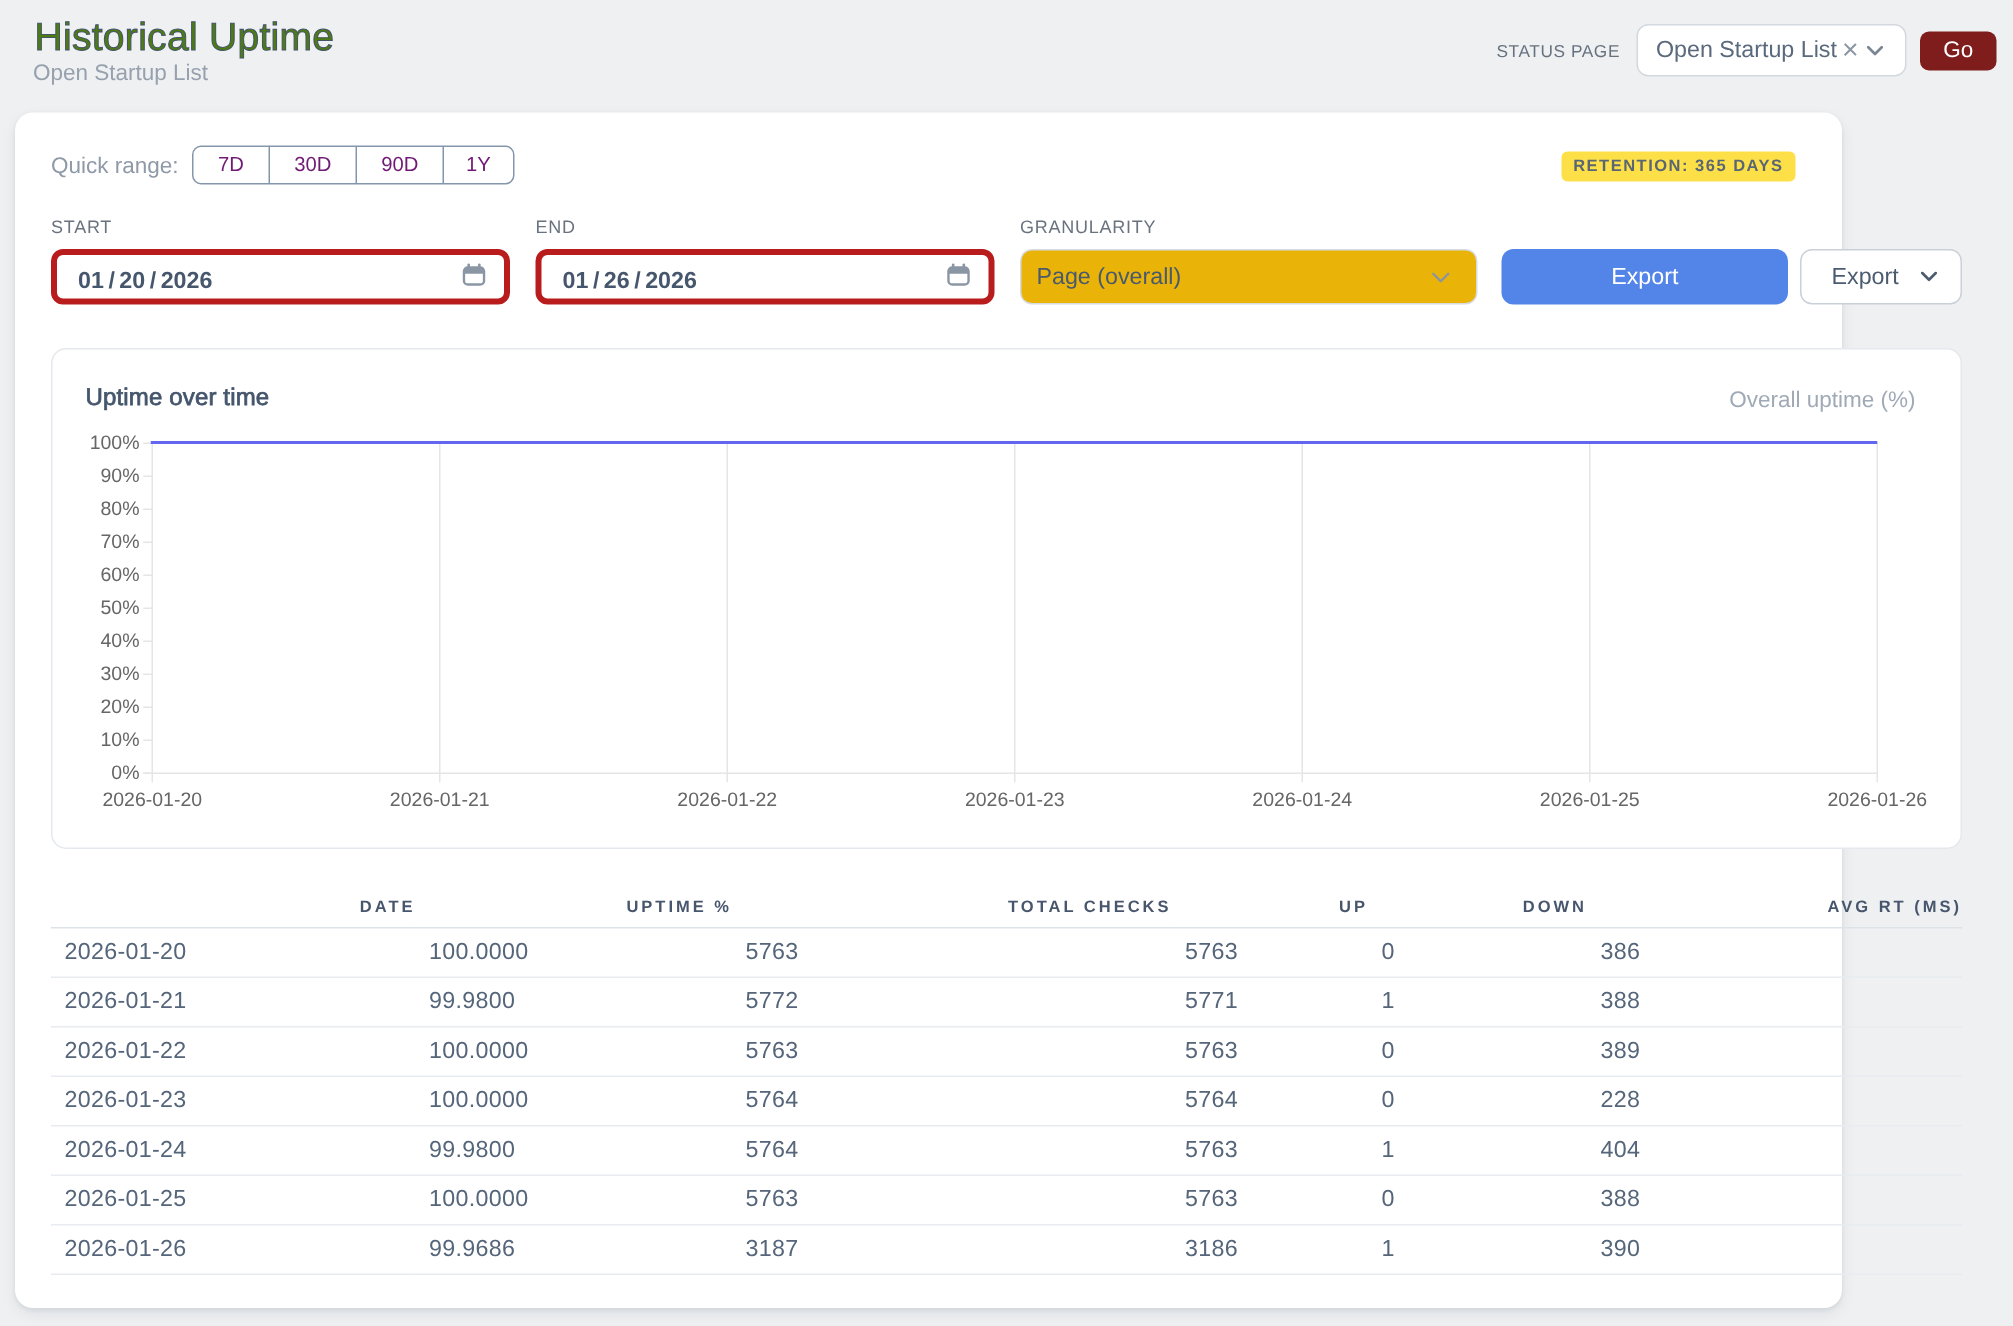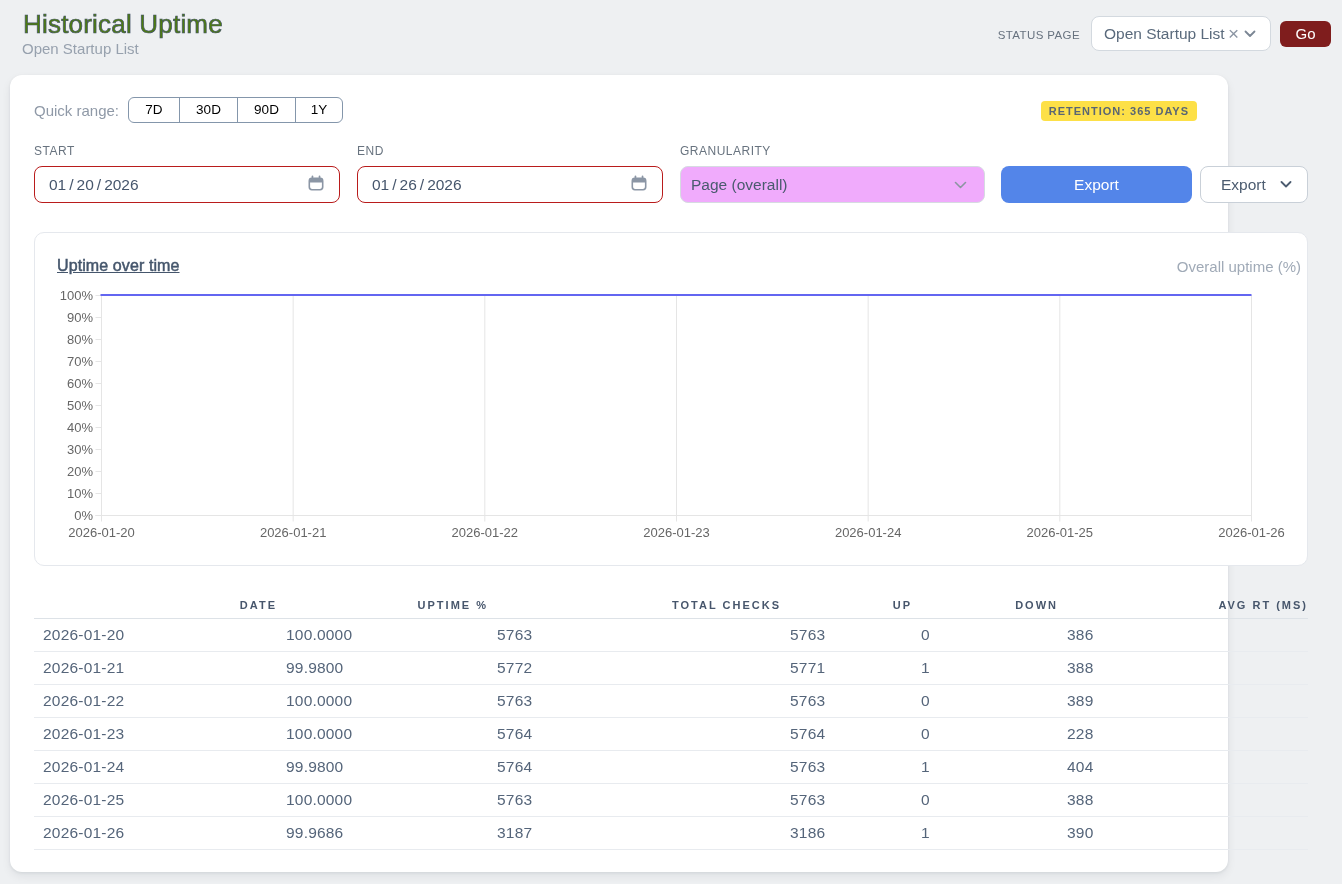--- a/index.html
+++ b/index.html
@@ -13,40 +13,40 @@
   .sp-select { position:absolute; left:1091px; top:16px; width:180px; height:35px; background:#fff; border:1px solid #d3d9df; border-radius:8px; }
   .sp-select .txt { position:absolute; left:12px; top:0; line-height:33px; font-size:15.5px; color:#5a6a7c; }
   .sp-select .x { position:absolute; left:136px; top:0; line-height:33px; font-size:19px; color:#8c96a4; }
   .sp-select svg { position:absolute; left:152px; top:13px; }
   .go-btn { position:absolute; left:1280px; top:21px; width:51px; height:26px; background:#7f1d1d; border-radius:6px; color:#fff; font-size:15px; text-align:center; line-height:26px; }
 
   .card { position:absolute; left:10px; top:75px; width:1218px; height:797px; background:#fff; border-radius:12px; box-shadow:0 1px 3px rgba(16,24,40,.07), 0 4px 10px rgba(16,24,40,.07); }
 
   .qr-label { position:absolute; left:24px; top:27px; font-size:15px; color:#8f99a7; }
   .qr-group { position:absolute; left:118px; top:22px; display:inline-flex; border:1px solid #8496ab; border-radius:6px; background:#fff; }
-  .qr-group span { display:block; height:24px; line-height:24px; text-align:center; font-size:13.5px; color:#000000; border-right:1px solid #8496ab; }
+  .qr-group span { display:block; height:24px; line-height:24px; text-align:center; font-size:13.5px; color:#701a75; border-right:1px solid #8496ab; }
   .qr-group span:last-child { border-right:none; }
   .badge { position:absolute; right:31px; top:26px; height:20px; line-height:20px; padding:0 8px; background:#fde047; border-radius:4px; font-size:11px; font-weight:700; letter-spacing:1px; color:#5a6673; }
 
   .flabel { position:absolute; top:69px; font-size:12px; color:#68737f; letter-spacing:.5px; }
-  .finput { position:absolute; top:91px; height:37px; border:1px solid #b91c1c; border-radius:8px; background:#fff; font-family:"Liberation Sans", sans-serif; }
+  .finput { position:absolute; top:91px; height:37px; border:4px solid #b91c1c; border-radius:8px; background:#fff; font-family:"Liberation Sans", sans-serif;font-weight:bold; }
   .dateinput { font-size:15.5px; color:#46566c; line-height:35px; padding-left:14px; }
   .dateinput .sl { margin:0 3px; }
   .cal-ico { position:absolute; top:100px; pointer-events:none; }
-  .gran { position:absolute; left:670px; top:91px; width:305px; height:37px; border:1px solid #d6dbe1; border-radius:8px; background:#f0abfc; }
+  .gran { position:absolute; left:670px; top:91px; width:305px; height:37px; border:1px solid #d6dbe1; border-radius:8px; background:#eab308; }
   .gran .txt { position:absolute; left:10px; line-height:35px; font-size:15.5px; color:#4a5a6e; }
   .gran svg { position:absolute; right:17px; top:14px; }
   .refresh { position:absolute; left:991px; top:91px; width:191px; height:37px; background:#5385e9; border-radius:8px; color:#fff; font-size:15.5px; text-align:center; line-height:37px; }
   .export { position:absolute; left:1190px; top:91px; width:108px; height:37px; background:#fff; border:1px solid #c9d0d8; border-radius:8px; font-size:15.5px; color:#4c5c70; }
   .export .txt { position:absolute; left:20px; line-height:35px; }
   .export svg { position:absolute; right:15px; top:14px; }
 
   .chart-card { position:absolute; left:24px; top:157px; width:1274px; height:334px; border:1px solid #e5e8ed; border-radius:10px; background:#fff; }
-  .chart-title { position:absolute; left:22px; top:24px; font-size:16px; font-weight:400; -webkit-text-stroke:.5px #45566c; color:#45566c; letter-spacing:.1px;text-decoration:underline; }
-  .chart-rlabel { position:absolute; right:6px; top:25px; font-size:15px; color:#a0aab7; }
+  .chart-title { position:absolute; left:22px; top:24px; font-size:16px; font-weight:400; -webkit-text-stroke:.5px #45566c; color:#45566c; letter-spacing:.1px; }
+  .chart-rlabel { position:absolute; right:30px; top:25px; font-size:15px; color:#a0aab7; }
 
   table { position:absolute; left:24px; top:517px; width:1274px; border-collapse:collapse; table-layout:fixed; }
   th { text-align:right; font-size:11px; font-weight:700; letter-spacing:2px; color:#47566c; height:26px; border-bottom:1px solid #dde2e7; padding:0 0 0 9px; vertical-align:middle; }
   td { font-size:15.5px; color:#55657a; letter-spacing:.2px; height:33px; border-bottom:1px solid #e8ebef; padding:0 0 0 9px; vertical-align:middle; }
 </style>
 </head>
 <body>
   <h1>Historical Uptime</h1>
   <div class="subtitle">Open Startup List</div>
   <div class="sp-label">STATUS PAGE</div>

